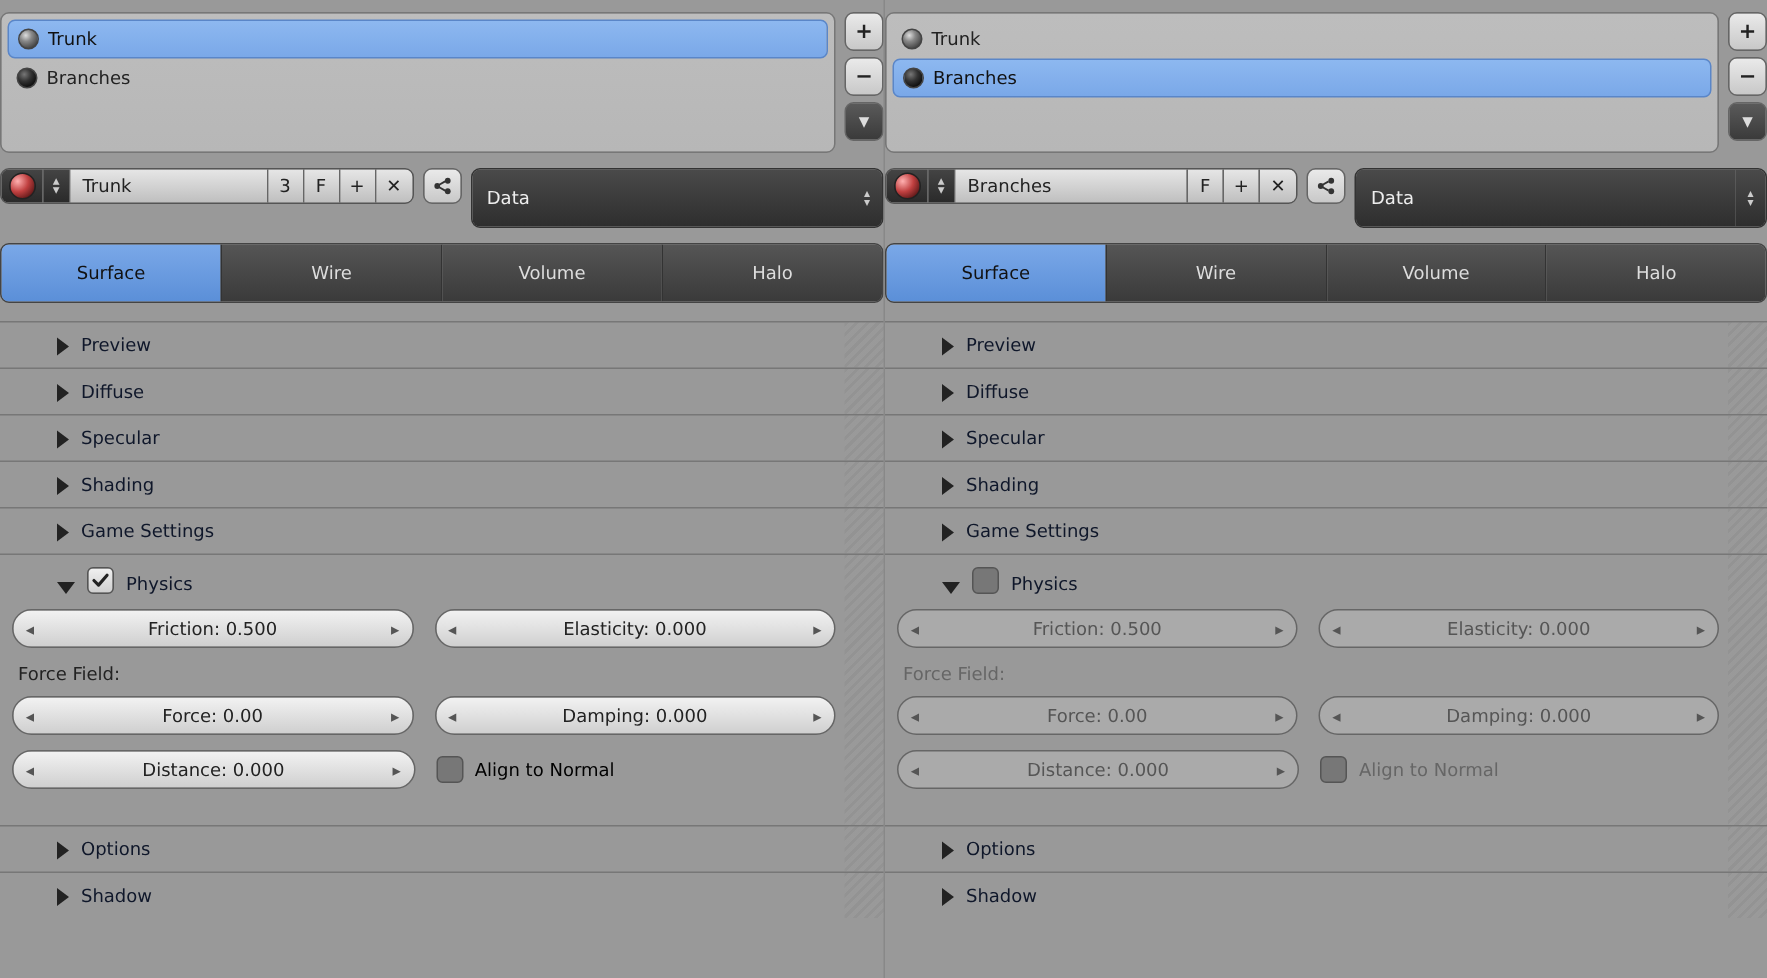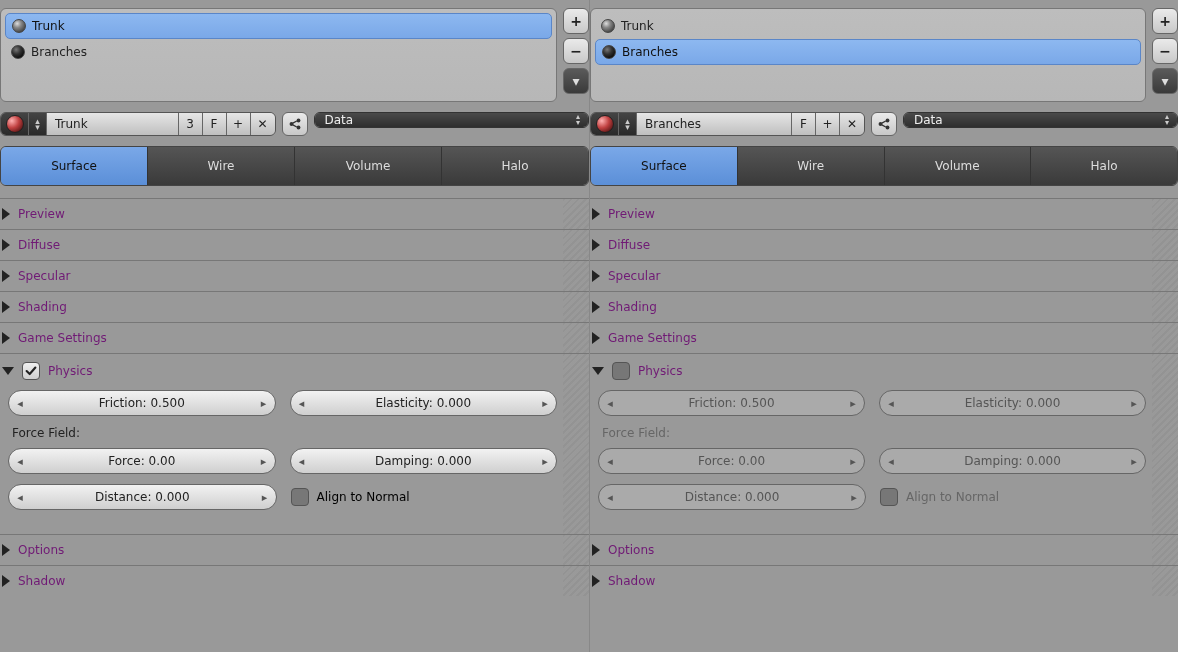--- a/index.html
+++ b/index.html
@@ -20,34 +20,34 @@
 
 
 .dbrow { display: flex; gap: 6px; margin-bottom: 10px; align-items: stretch; }
 .dbchunk { display: flex; border: 1px solid #555; border-radius: 6px; overflow: hidden; height: 24px; }
 .dbchunk > * { border-right: 1px solid #666; display: flex; align-items: center; justify-content: center; }
 .dbchunk > *:last-child { border-right: none; }
 .dbicon { width: 28px; background: linear-gradient(#444,#2a2a2a); color:#fff; }
 .dbupdown { width: 18px; background: linear-gradient(#444,#2a2a2a); color:#ccc; font-size:9px; flex-direction:column; line-height:6px;}
 .dbname { flex:1; background: linear-gradient(#e6e6e6,#bfbfbf); padding: 0 8px; justify-content:flex-start; color:#222; }
 .dbcell { width: 24px; background: linear-gradient(#e6e6e6,#bfbfbf); color:#222; font-size:12px;}
-.datadd { display:flex; border:1px solid #333; border-radius:6px; overflow:hidden; height:16px; flex:1;}
+.datadd { display:flex; border:1px solid #333; border-radius:6px; overflow:hidden; height:40px; flex:1;}
 .datadd .lbl { flex:1; background: linear-gradient(#4a4a4a,#2e2e2e); color:#eee; display:flex; align-items:center; padding:0 10px;}
 .datadd .ud { width:20px; background: linear-gradient(#4a4a4a,#2e2e2e); color:#ccc; display:flex; flex-direction:column; align-items:center; justify-content:center; font-size:8px; line-height:6px;}
 
 
 .tabs { display:flex; border-radius:6px; overflow:hidden; border:1px solid #444; height:40px; margin-bottom:12px;}
 .tab { flex:1; display:flex; align-items:center; justify-content:center; background:linear-gradient(#555,#3a3a3a); color:#ddd; border-right:1px solid #333; cursor:pointer;}
 .tab:last-child { border-right:none;}
 .tab.active { background:linear-gradient(#7aa8e8,#5b8fd8); color:#111; }
 
 
 .panel { border-top:1px solid #777; padding: 8px 2px; position:relative;}
 .panel::after { content:""; position:absolute; right:0; top:0; width:26px; height:100%; background: repeating-linear-gradient(135deg,#888 0 2px,#9a9a9a 2px 5px); opacity:0.35; pointer-events:none;}
-.phead { display:flex; align-items:center; gap:8px; color:#701a75; cursor:pointer;}
+.phead { display:flex; align-items:flex-end; gap:8px; color:#0f172a; cursor:pointer;margin-left:36px;}
 .tri { width:0; height:0; border-top:6px solid transparent; border-bottom:6px solid transparent; border-left:8px solid #222; }
 .tri.down { border-left:6px solid transparent; border-right:6px solid transparent; border-top:8px solid #222; border-bottom:none;}
 .chk { width:18px; height:18px; border:1px solid #555; border-radius:4px; background:linear-gradient(#f0f0f0,#cfcfcf); display:flex; align-items:center; justify-content:center;}
 .chk.off { background:#777;}
 .chk svg { width:14px; height:14px; }
 
 
 .phbody { padding: 10px 30px 6px 6px; }
 .row2 { display:flex; gap:14px; margin-bottom:10px;}
 .numfield { flex:1; height:26px; border:1px solid #666; border-radius:13px; background:linear-gradient(#f2f2f2,#cfcfcf); display:flex; align-items:center; position:relative; color:#222;}

